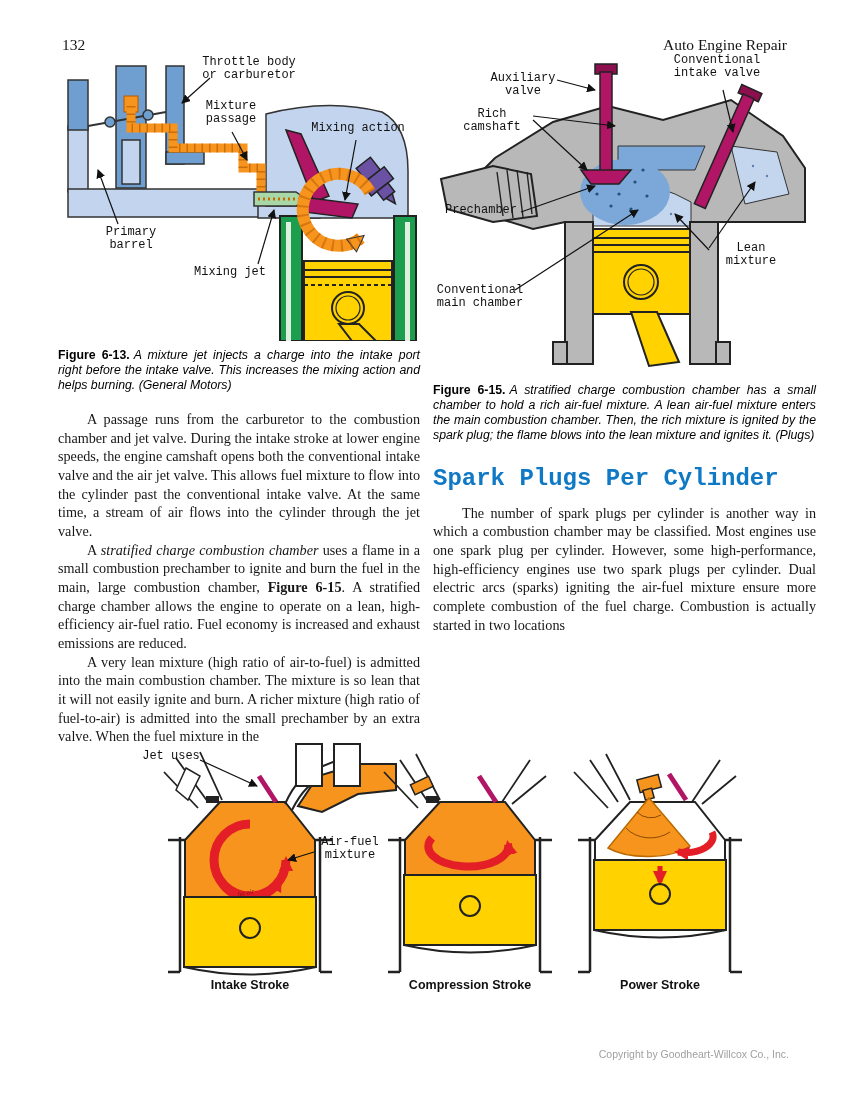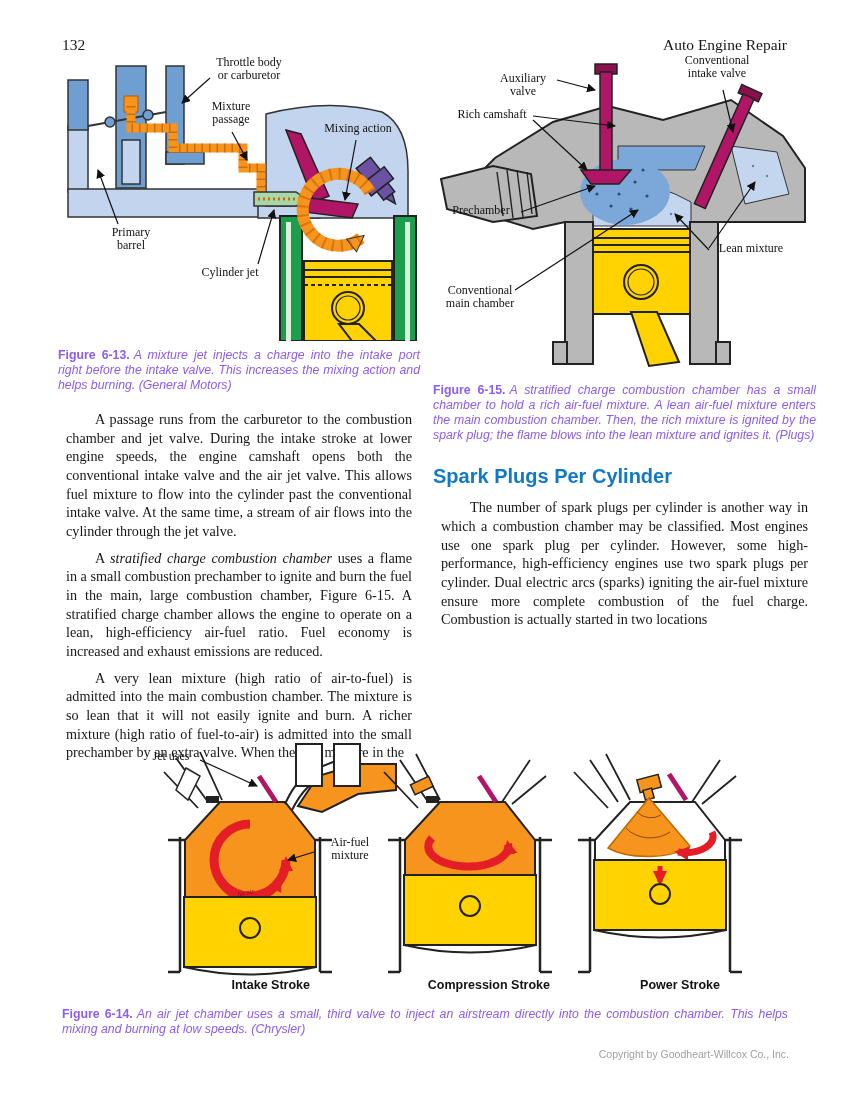--- a/index.html
+++ b/index.html
@@ -6,36 +6,36 @@
   .page{position:relative;width:849px;height:1100px;background:#ffffff;overflow:hidden;
         font-family:"Liberation Serif","DejaVu Serif",serif;color:#161616;}
   .hdr{position:absolute;top:36px;font-size:15.5px;}
   .hdr-left{left:62px;}
   .hdr-right{right:62px;}
   .col{position:absolute;}
   .col-left{left:58px;top:56px;width:362px;}
   .col-right{left:433px;top:54px;width:383px;}
   .fig{position:relative;}
   .fig svg{display:block;}
-  .fig-label{position:absolute;font-family:Liberation Serif, serif;
+  .fig-label{position:absolute;font-family:Liberation Mono, monospace;
              font-size:12px;line-height:1.12;color:#111;text-align:center;white-space:pre-line;}
   .caption{font-family:"Liberation Sans","DejaVu Sans",sans-serif;font-size:12.3px;
-           line-height:1.22;text-align:justify;color:#8b5cf6;margin-top:7px;font-style:italic;}
+           line-height:1.22;text-align:justify;color:#000000;margin-top:7px;font-style:italic;}
   .caption .cap-b{font-style:normal;font-weight:bold;margin-right:4px;}
   .bodytext{font-size:14.2px;line-height:1.315;text-align:justify;}
-  .bodytext p{margin:8px;text-indent:29px;}
+  .bodytext p{margin:0;text-indent:29px;}
   .bi{font-weight:normal;font-style:italic;}
-  .b{font-weight:normal;}
-  .section-heading{font-family:Liberation Sans, sans-serif;font-weight:bold;
-                   font-size:20px;color:#1079c5;margin:20px 0 9px 0;}
+  .b{font-weight:bold;}
+  .section-heading{font-family:Liberation Mono, monospace;font-weight:bold;
+                   font-size:24px;color:#1079c5;margin:20px 0 9px 0;}
   .left-text{margin-top:17px;}
   .p4{margin-top:21px;}
   .fig14-wrap{position:absolute;left:60px;top:742px;width:740px;height:260px;}
   .stroke-label{position:absolute;top:236px;font-family:"Liberation Sans","DejaVu Sans",sans-serif;
-                font-weight:bold;font-size:12.5px;text-align:right;color:#111;}
+                font-weight:bold;font-size:12.5px;text-align:center;color:#111;}
   .caption-14{position:absolute;left:62px;top:1007px;width:726px;margin-top:0;}
   .copyright{position:absolute;right:60px;top:1048px;font-family:"Liberation Sans","DejaVu Sans",sans-serif;
              font-size:10.5px;color:#a0a0a0;}
 </style>
 </head>
 <body>
 
 <div class="page">
 
   <div class="hdr hdr-left">132</div>
@@ -125,21 +125,21 @@
           <line x1="200" y1="208" x2="216" y2="154" marker-end="url(#m13a)"></line>
         </g>
       </svg>
       <div class="fig-label" style="left:135px;top:0;width:112px;">Throttle body
 or carburetor</div>
       <div class="fig-label" style="left:138px;top:44px;width:70px;">Mixture
 passage</div>
       <div class="fig-label" style="left:252px;top:66px;width:96px;">Mixing action</div>
       <div class="fig-label" style="left:38px;top:170px;width:70px;">Primary
 barrel</div>
-      <div class="fig-label" style="left:132px;top:210px;width:80px;">Cylinder jet</div>
+      <div class="fig-label" style="left:132px;top:210px;width:80px;">Mixing jet</div>
     </div>
 
     <div class="caption">
       <span class="cap-b">Figure 6-13.</span><span>A mixture jet injects a charge into the intake port right before the intake valve. This increases the mixing action and helps burning. (General Motors)</span>
     </div>
 
     <div class="bodytext left-text">
       <p>A passage runs from the carburetor to the combustion chamber and jet valve. During the intake stroke at lower engine speeds, the engine camshaft opens both the conventional intake valve and the air jet valve. This allows fuel mixture to flow into the cylinder past the conventional intake valve. At the same time, a stream of air flows into the cylinder through the jet valve.</p>
       <p>
         <span>A </span><span class="bi">stratified charge combustion chamber</span><span> uses a flame in a small combustion prechamber to ignite and burn the fuel in the main, large combustion chamber, </span><span class="b">Figure 6-15</span><span>. A stratified charge chamber allows the engine to operate on a lean, high-efficiency air-fuel ratio. Fuel economy is increased and exhaust emissions are reduced.</span>
@@ -328,19 +328,16 @@
     </svg>
 
     <div class="fig-label" style="left:82px;top:8px;width:58px;">Jet uses</div>
     <div class="fig-label" style="left:254px;top:94px;width:72px;">Air-fuel
 mixture</div>
     <div class="stroke-label" style="left:130px;width:120px;">Intake Stroke</div>
     <div class="stroke-label" style="left:330px;width:160px;">Compression Stroke</div>
     <div class="stroke-label" style="left:540px;width:120px;">Power Stroke</div>
   </div>
 
-  <div class="caption caption-14">
-    <span class="cap-b">Figure 6-14.</span><span>An air jet chamber uses a small, third valve to inject an airstream directly into the combustion chamber. This helps mixing and burning at low speeds. (Chrysler)</span>
-  </div>
 
   <div class="copyright">Copyright by Goodheart-Willcox Co., Inc.</div>
 
 </div>
 
 </body></html>

